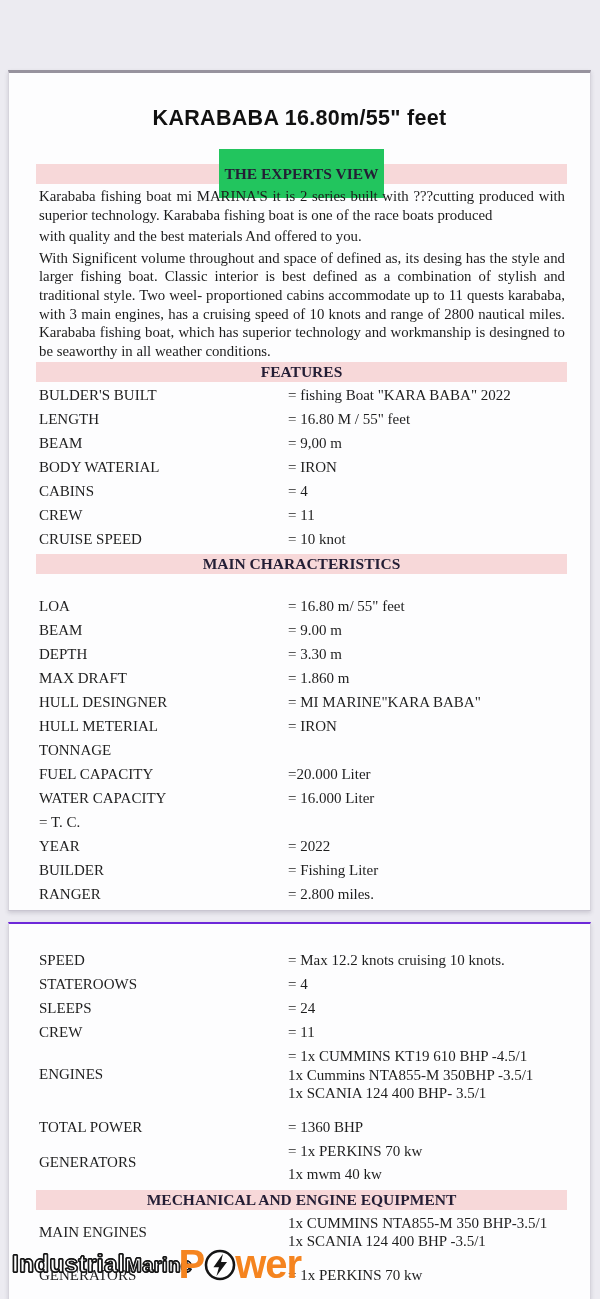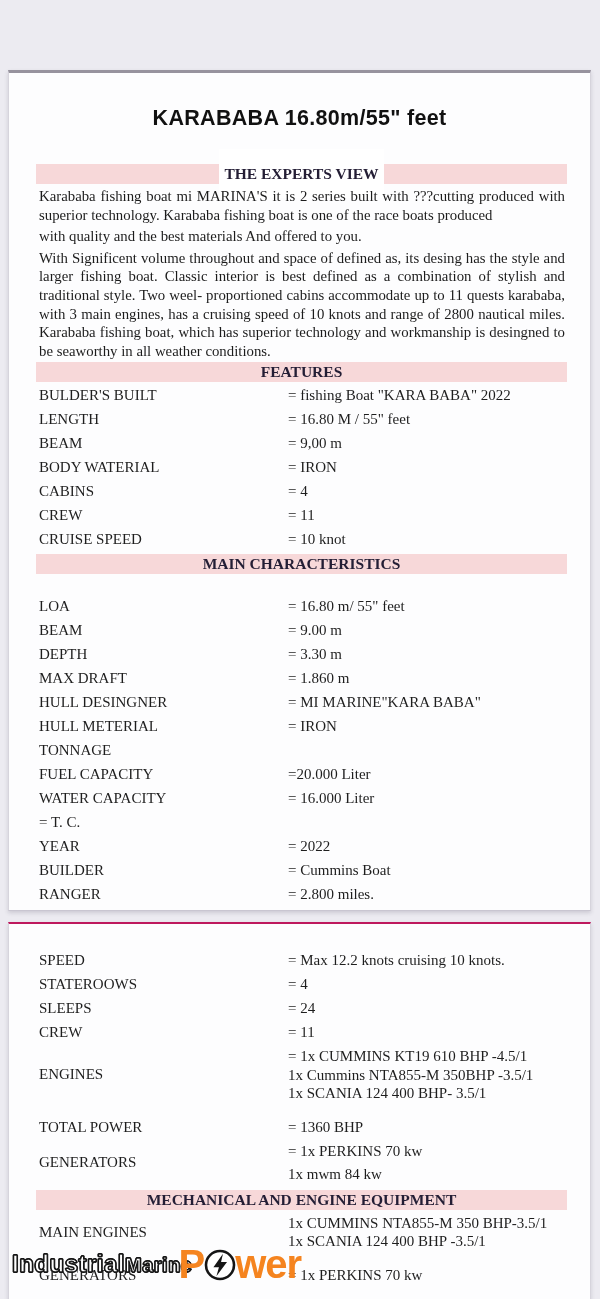--- a/index.html
+++ b/index.html
@@ -10,34 +10,34 @@
     color:#1e1e1e;
   }
   .page {
     position:absolute; left:8px; width:583px;
     background:#fdfdfe;
     border-left:1px solid #d6d4dc; border-right:1px solid #d6d4dc;
     box-shadow:0 2px 4px rgba(60,55,80,0.18);
     box-sizing:border-box;
   }
   #page1 { top:70px; height:841px; border-top:3px solid #97939e; border-bottom:1px solid #c9c6d1; }
-  #page2 { top:922px; height:378px; border-top:2px solid #be185d; }
+  #page2 { top:922px; height:378px; border-top:2px solid #6d28d9; }
 
   .doc-title {
     margin-top:33px; text-align:center;
     font-family:"Liberation Sans", sans-serif; font-weight:bold;
     font-size:21.5px; letter-spacing:0.3px; color:#111;
   }
   .section-bar {
     margin-left:27px; width:531px; box-sizing:border-box;
     background:#f7d8d9; text-align:center;
     font-weight:bold; font-size:15.5px; line-height:18px;
     padding:1px 0; color:#241e35;
   }
-  .section-bar .hl { background:#ffffff; padding:16px 5px; }
+  .section-bar .hl { background:#22c55e; padding:16px 5px; }
   .bar-exp { margin-top:33px; }
   .para-block { margin:3px 25px 0 30px; font-size:14.8px; line-height:18.6px; color:#1c1c1c; }
   .just { text-align:justify; }
 
   .rows { padding-left:30px; padding-right:23px; }
   .row { display:flex; align-items:center; font-size:15px; line-height:19px; margin-bottom:5px; }
   .row .lbl { width:249px; flex:none; }
   .row .val { flex:1; }
   .val-line { line-height:18.5px; }
   .rows-features { margin-top:4px; }
@@ -156,21 +156,21 @@
       </div>
     <div class="row">
         <span class="val">= T. C.</span>
       </div>
     <div class="row">
         <span class="lbl">YEAR</span>
         <span class="val">=  2022</span>
       </div>
     <div class="row">
         <span class="lbl">BUILDER</span>
-        <span class="val">= Cummins Boat</span>
+        <span class="val">= Fishing Liter</span>
       </div>
     <div class="row">
         <span class="lbl">RANGER</span>
         <span class="val">= 2.800 miles.</span>
       </div>
   </div>
 </div>
 
 <div class="page" id="page2">
   <div class="rows rows-p2">
@@ -199,21 +199,21 @@
       </span>
     </div>
     <div class="row">
         <span class="lbl">TOTAL POWER</span>
         <span class="val">= 1360 BHP</span>
       </div>
     <div class="row">
       <span class="lbl">GENERATORS</span>
       <span class="val">
         <div class="val-line">= 1x PERKINS 70 kw</div>
-        <div class="val-line gap-line">1x mwm 84 kw</div>
+        <div class="val-line gap-line">1x mwm 40 kw</div>
       </span>
     </div>
   </div>
 
   <div class="section-bar bar-mech">
     <span>MECHANICAL AND ENGINE EQUIPMENT</span>
   </div>
   <div class="rows rows-mech">
     <div class="row mb-lg">
       <span class="lbl">MAIN ENGINES</span>

